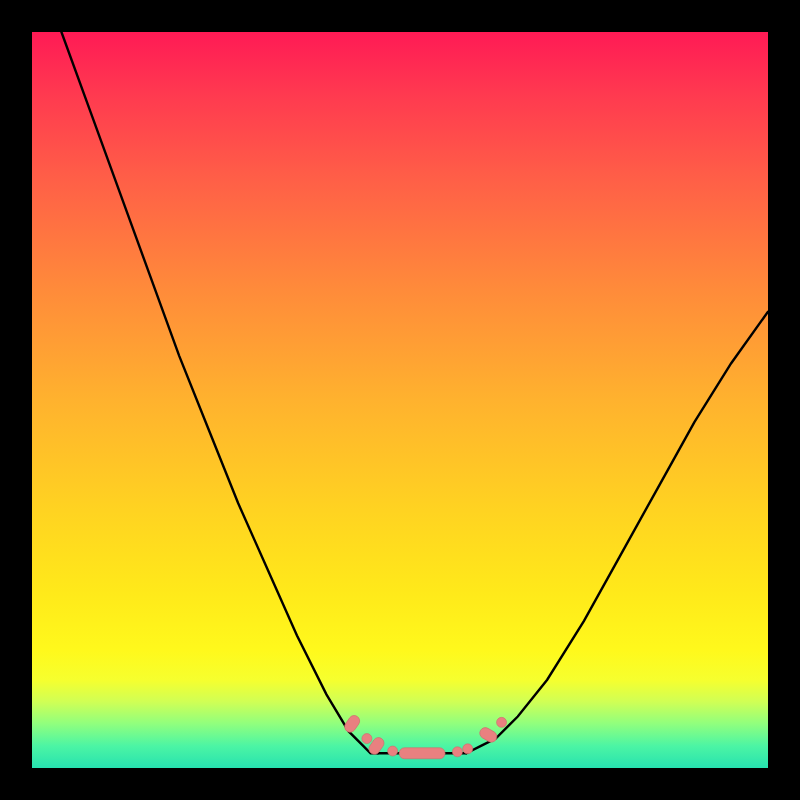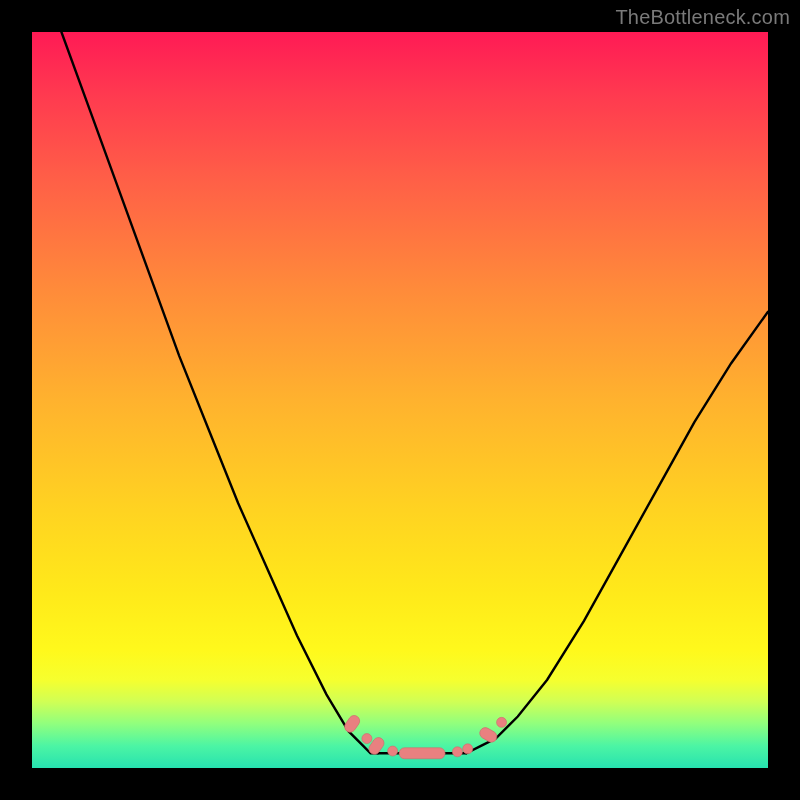--- a/index.html
+++ b/index.html
@@ -81,14 +81,13 @@
           <circle cx="360.64" cy="719.07" r="5" fill="#e98080" stroke="#cf6a6a" stroke-width="0.6"></circle>
           <rect x="367.08" y="715.78" width="46" height="11" rx="5.5" fill="#e98080" stroke="#cf6a6a" stroke-width="0.6"></rect>
           <circle cx="425.41" cy="719.81" r="5" fill="#e98080" stroke="#cf6a6a" stroke-width="0.6"></circle>
           <circle cx="435.71" cy="716.86" r="5" fill="#e98080" stroke="#cf6a6a" stroke-width="0.6"></circle>
           <rect x="447.32" y="697.38" width="18" height="11" rx="5.5" fill="#e98080" stroke="#cf6a6a" stroke-width="0.6" transform="rotate(30 456.32 702.88)"></rect>
           <circle cx="469.57" cy="690.37" r="5" fill="#e98080" stroke="#cf6a6a" stroke-width="0.6"></circle>
         </g>
     </svg>
   </div>
 
-  <div class="watermark">TheBottleneck.com</div>
 </div>
 
 </body></html>

